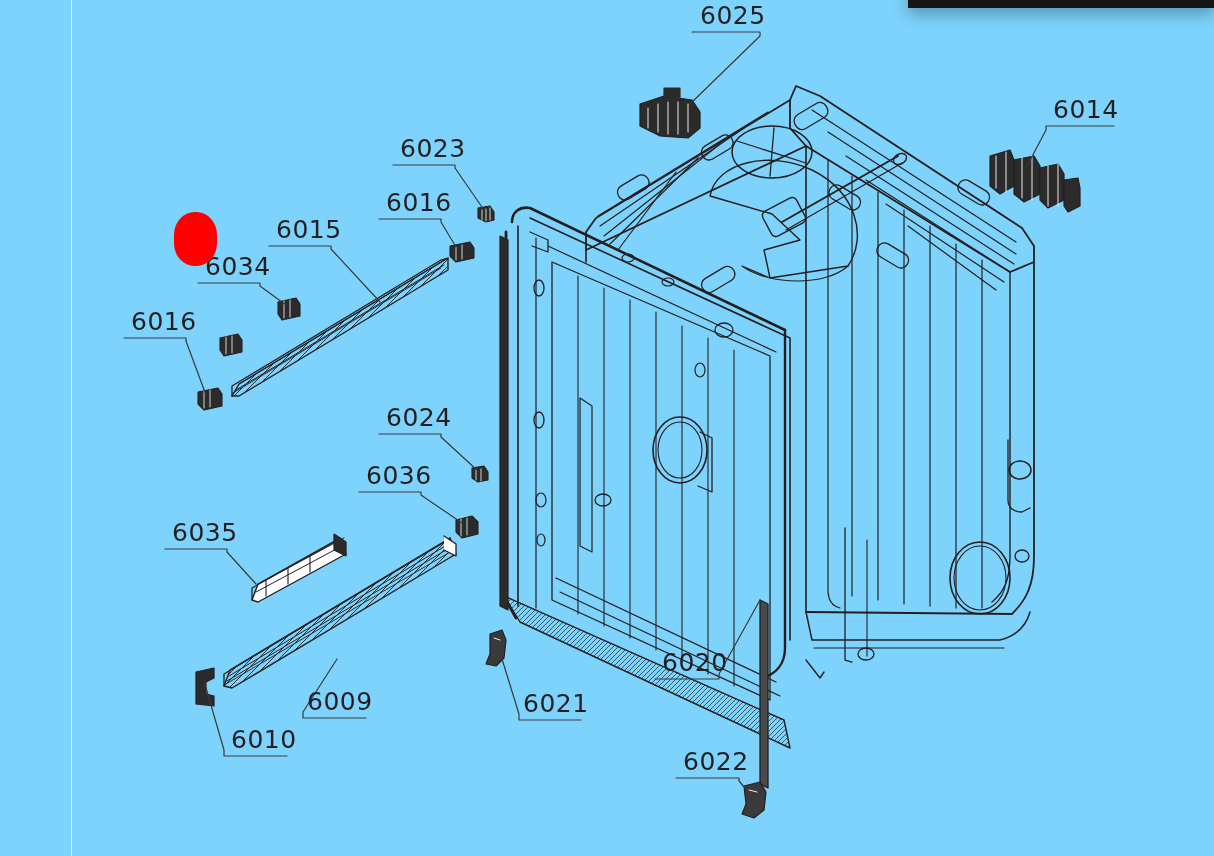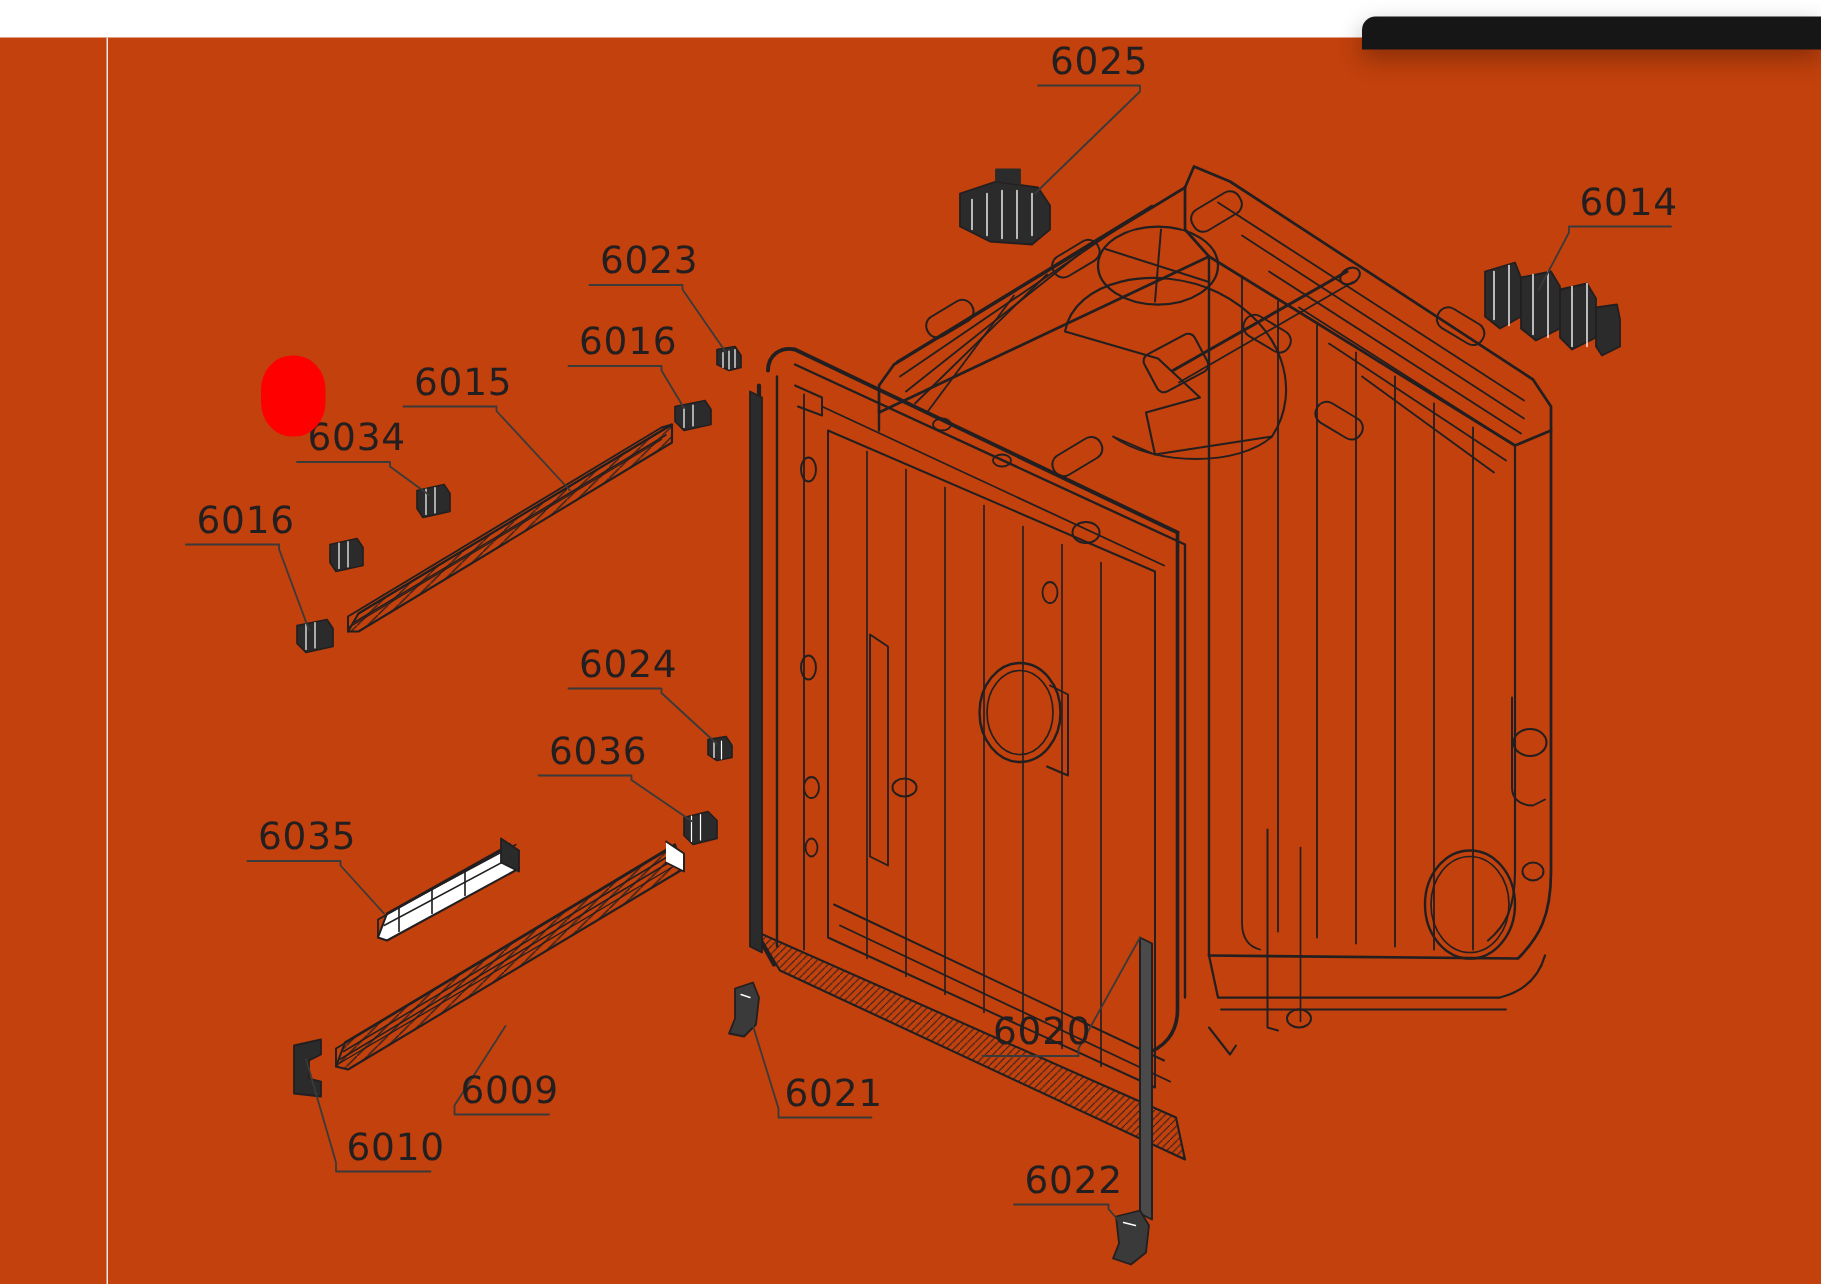--- a/index.html
+++ b/index.html
@@ -1,21 +1,21 @@
 <!DOCTYPE html>
 <html><head>
 <meta charset="utf-8">
 <title>Exploded Parts Diagram</title>
 <style>
   html,body{margin:0;padding:0;background:#ffffff;}
   body{
     width:1214px;height:856px;position:relative;overflow:hidden;
     font-family:"DejaVu Sans","Liberation Sans",sans-serif;
   }
-  #stage{position:absolute;inset:0;background:#c2410c;margin-top:25px;}
+  #stage{position:absolute;inset:0;background:#7dd3fc;}
   #divider{
     position:absolute;left:71px;top:0;width:1px;height:856px;
     background:#ececec;
   }
   #overlay-bar{
     position:absolute;left:908px;top:-14px;width:306px;height:22px;
     background:#161616;border-top-left-radius:9px;
     box-shadow:0 6px 16px rgba(0,0,0,.30);
   }
   #marker{

